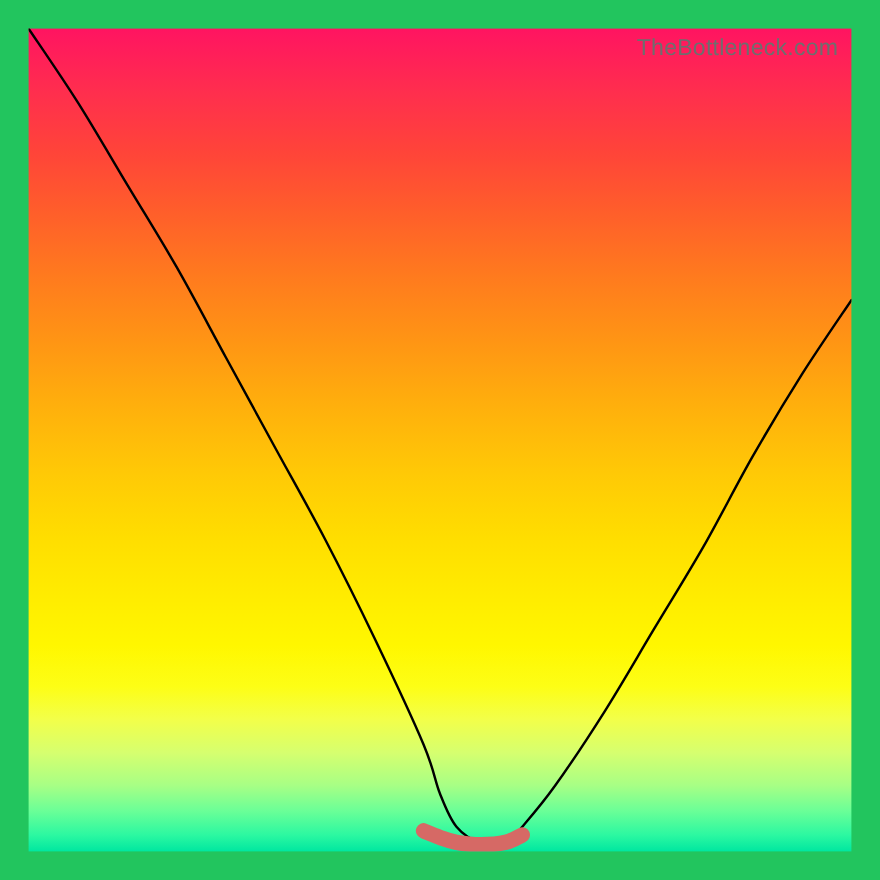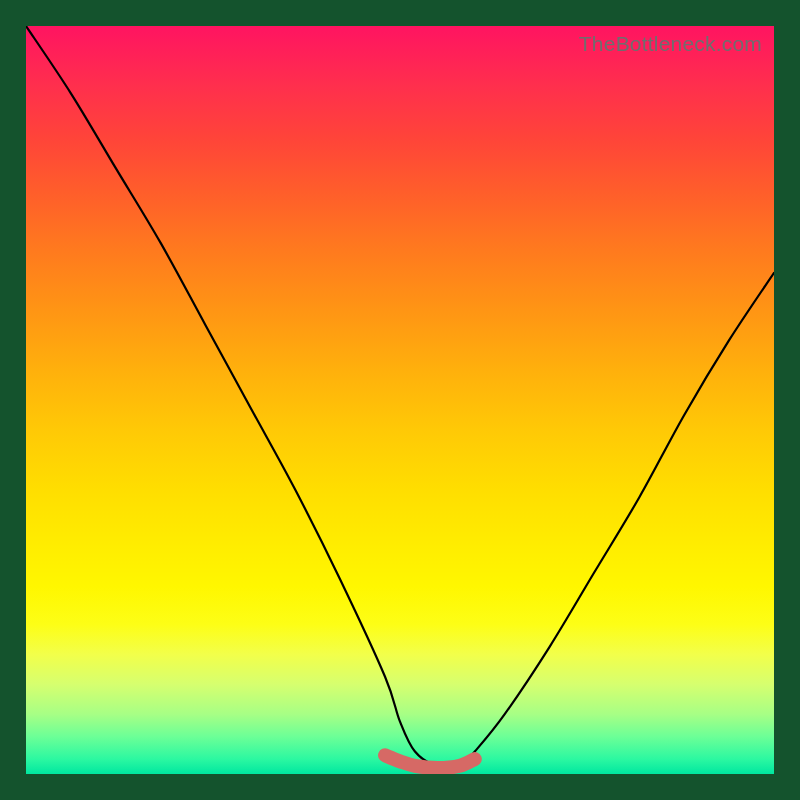--- a/index.html
+++ b/index.html
@@ -8,21 +8,21 @@
     width: 800px;
     height: 800px;
     background: #000;
     font-family: Arial, Helvetica, sans-serif;
     overflow: hidden;
   }
   .outer {
     position: relative;
     width: 800px;
     height: 800px;
-    background: #14532d;
+    background: #22c55e;
   }
   .plot {
     position: absolute;
     left: 26px;
     top: 26px;
     width: 748px;
     height: 748px;
     background: linear-gradient(to bottom,
       #ff1461 0%,
       #ff2f4d 8%,

